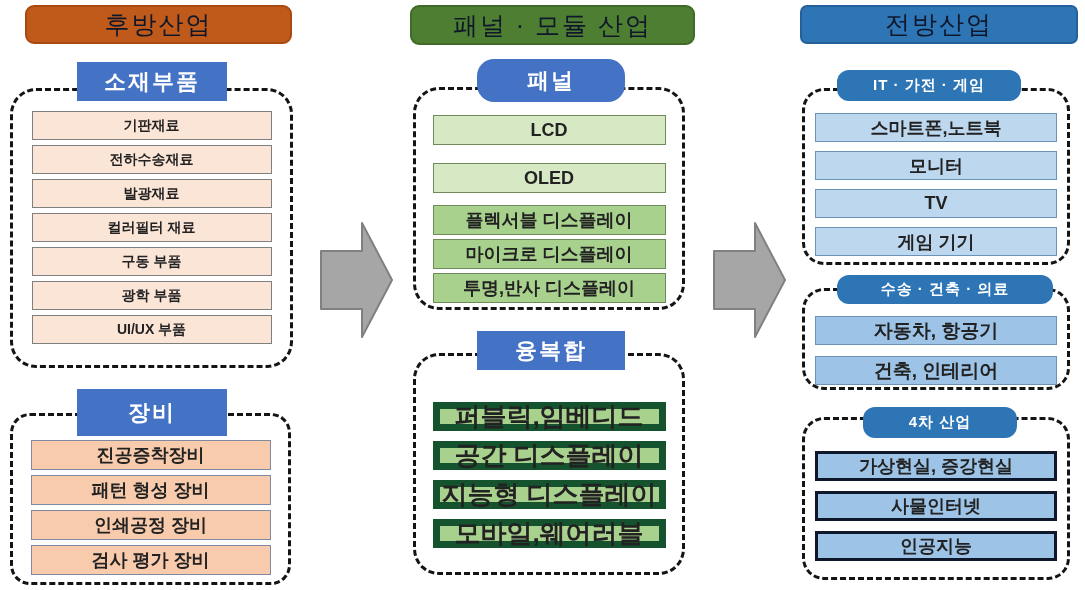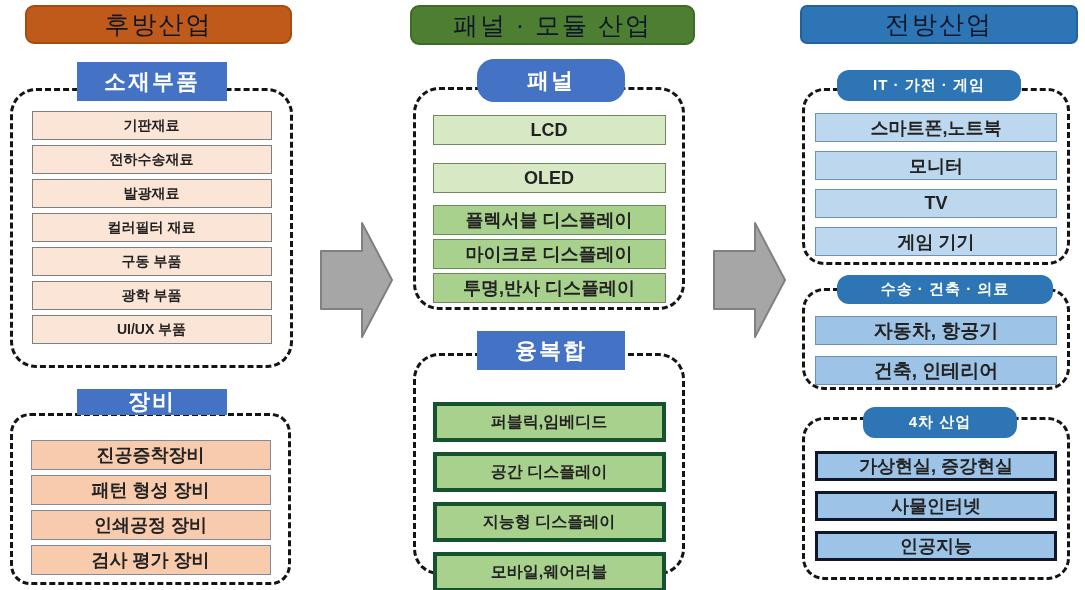--- a/index.html
+++ b/index.html
@@ -36,21 +36,21 @@
   
   .g-panel{left:413px;top:87px;width:272px;height:223px;padding-top:25px;}
   .g-panel .item{width:233px;height:30px;border:1px solid #6f8a5a;font-size:18px;}
   .g-panel .item.light{background:#d6e8c4;}
   .g-panel .item.deep{background:#a9d18e;font-size:18px;}
   .g-panel .item:nth-of-type(1){margin-bottom:18px;}
   .g-panel .item:nth-of-type(2){margin-bottom:12px;}
   .g-panel .item:nth-of-type(3){margin-bottom:4px;}
   .g-panel .item:nth-of-type(4){margin-bottom:4px;}
   .g-convergence{left:413px;top:353px;width:272px;height:222px;padding-top:46px;row-gap:10px;}
-  .g-convergence .item{width:233px;height:40px;background:#a9d18e;border:4px solid #14532d;font-size:16px;}
+  .g-convergence .item{width:233px;height:29px;background:#a9d18e;border:7px solid #14532d;font-size:26px;}
 
   
   .g-it{left:802px;top:88px;width:268px;height:177px;padding-top:22px;row-gap:9px;border-radius:22px;}
   .g-it .item{width:242px;height:29px;background:#bdd7ee;border:1px solid #6b93b8;font-size:18px;}
   .g-transport{left:802px;top:288px;width:268px;height:102px;padding-top:25px;row-gap:11px;border-radius:22px;}
   .g-transport .item{width:242px;height:29px;background:#9dc3e6;border:1px solid #6b93b8;font-size:19px;}
   .g-fourth{left:802px;top:417px;width:268px;height:163px;padding-top:31px;row-gap:10px;border-radius:22px;}
   .g-fourth .item{width:242px;height:30px;background:#9dc3e6;border:3px solid #0f172a;font-size:18px;}
 
   
@@ -71,21 +71,21 @@
   <div class="group-box g-materials">
     <div class="item">기판재료</div>
     <div class="item">전하수송재료</div>
     <div class="item">발광재료</div>
     <div class="item">컬러필터 재료</div>
     <div class="item">구동 부품</div>
     <div class="item">광학 부품</div>
     <div class="item">UI/UX 부품</div>
   </div>
 
-  <div class="group-header gh-left" style="left:77px;top:389px;width:150px;height:26px;">장비</div>
+  <div class="group-header gh-left" style="left:77px;top:389px;width:150px;height:47px;">장비</div>
   <div class="group-box g-equipment" style="border-radius:20px;">
     <div class="item">진공증착장비</div>
     <div class="item">패턴 형성 장비</div>
     <div class="item">인쇄공정 장비</div>
     <div class="item">검사 평가 장비</div>
   </div>
 
   <div class="group-header gh-left" style="left:477px;top:59px;width:148px;height:43px;border-radius:17px;">패널</div>
   <div class="group-box g-panel">
     <div class="item light">LCD</div>

